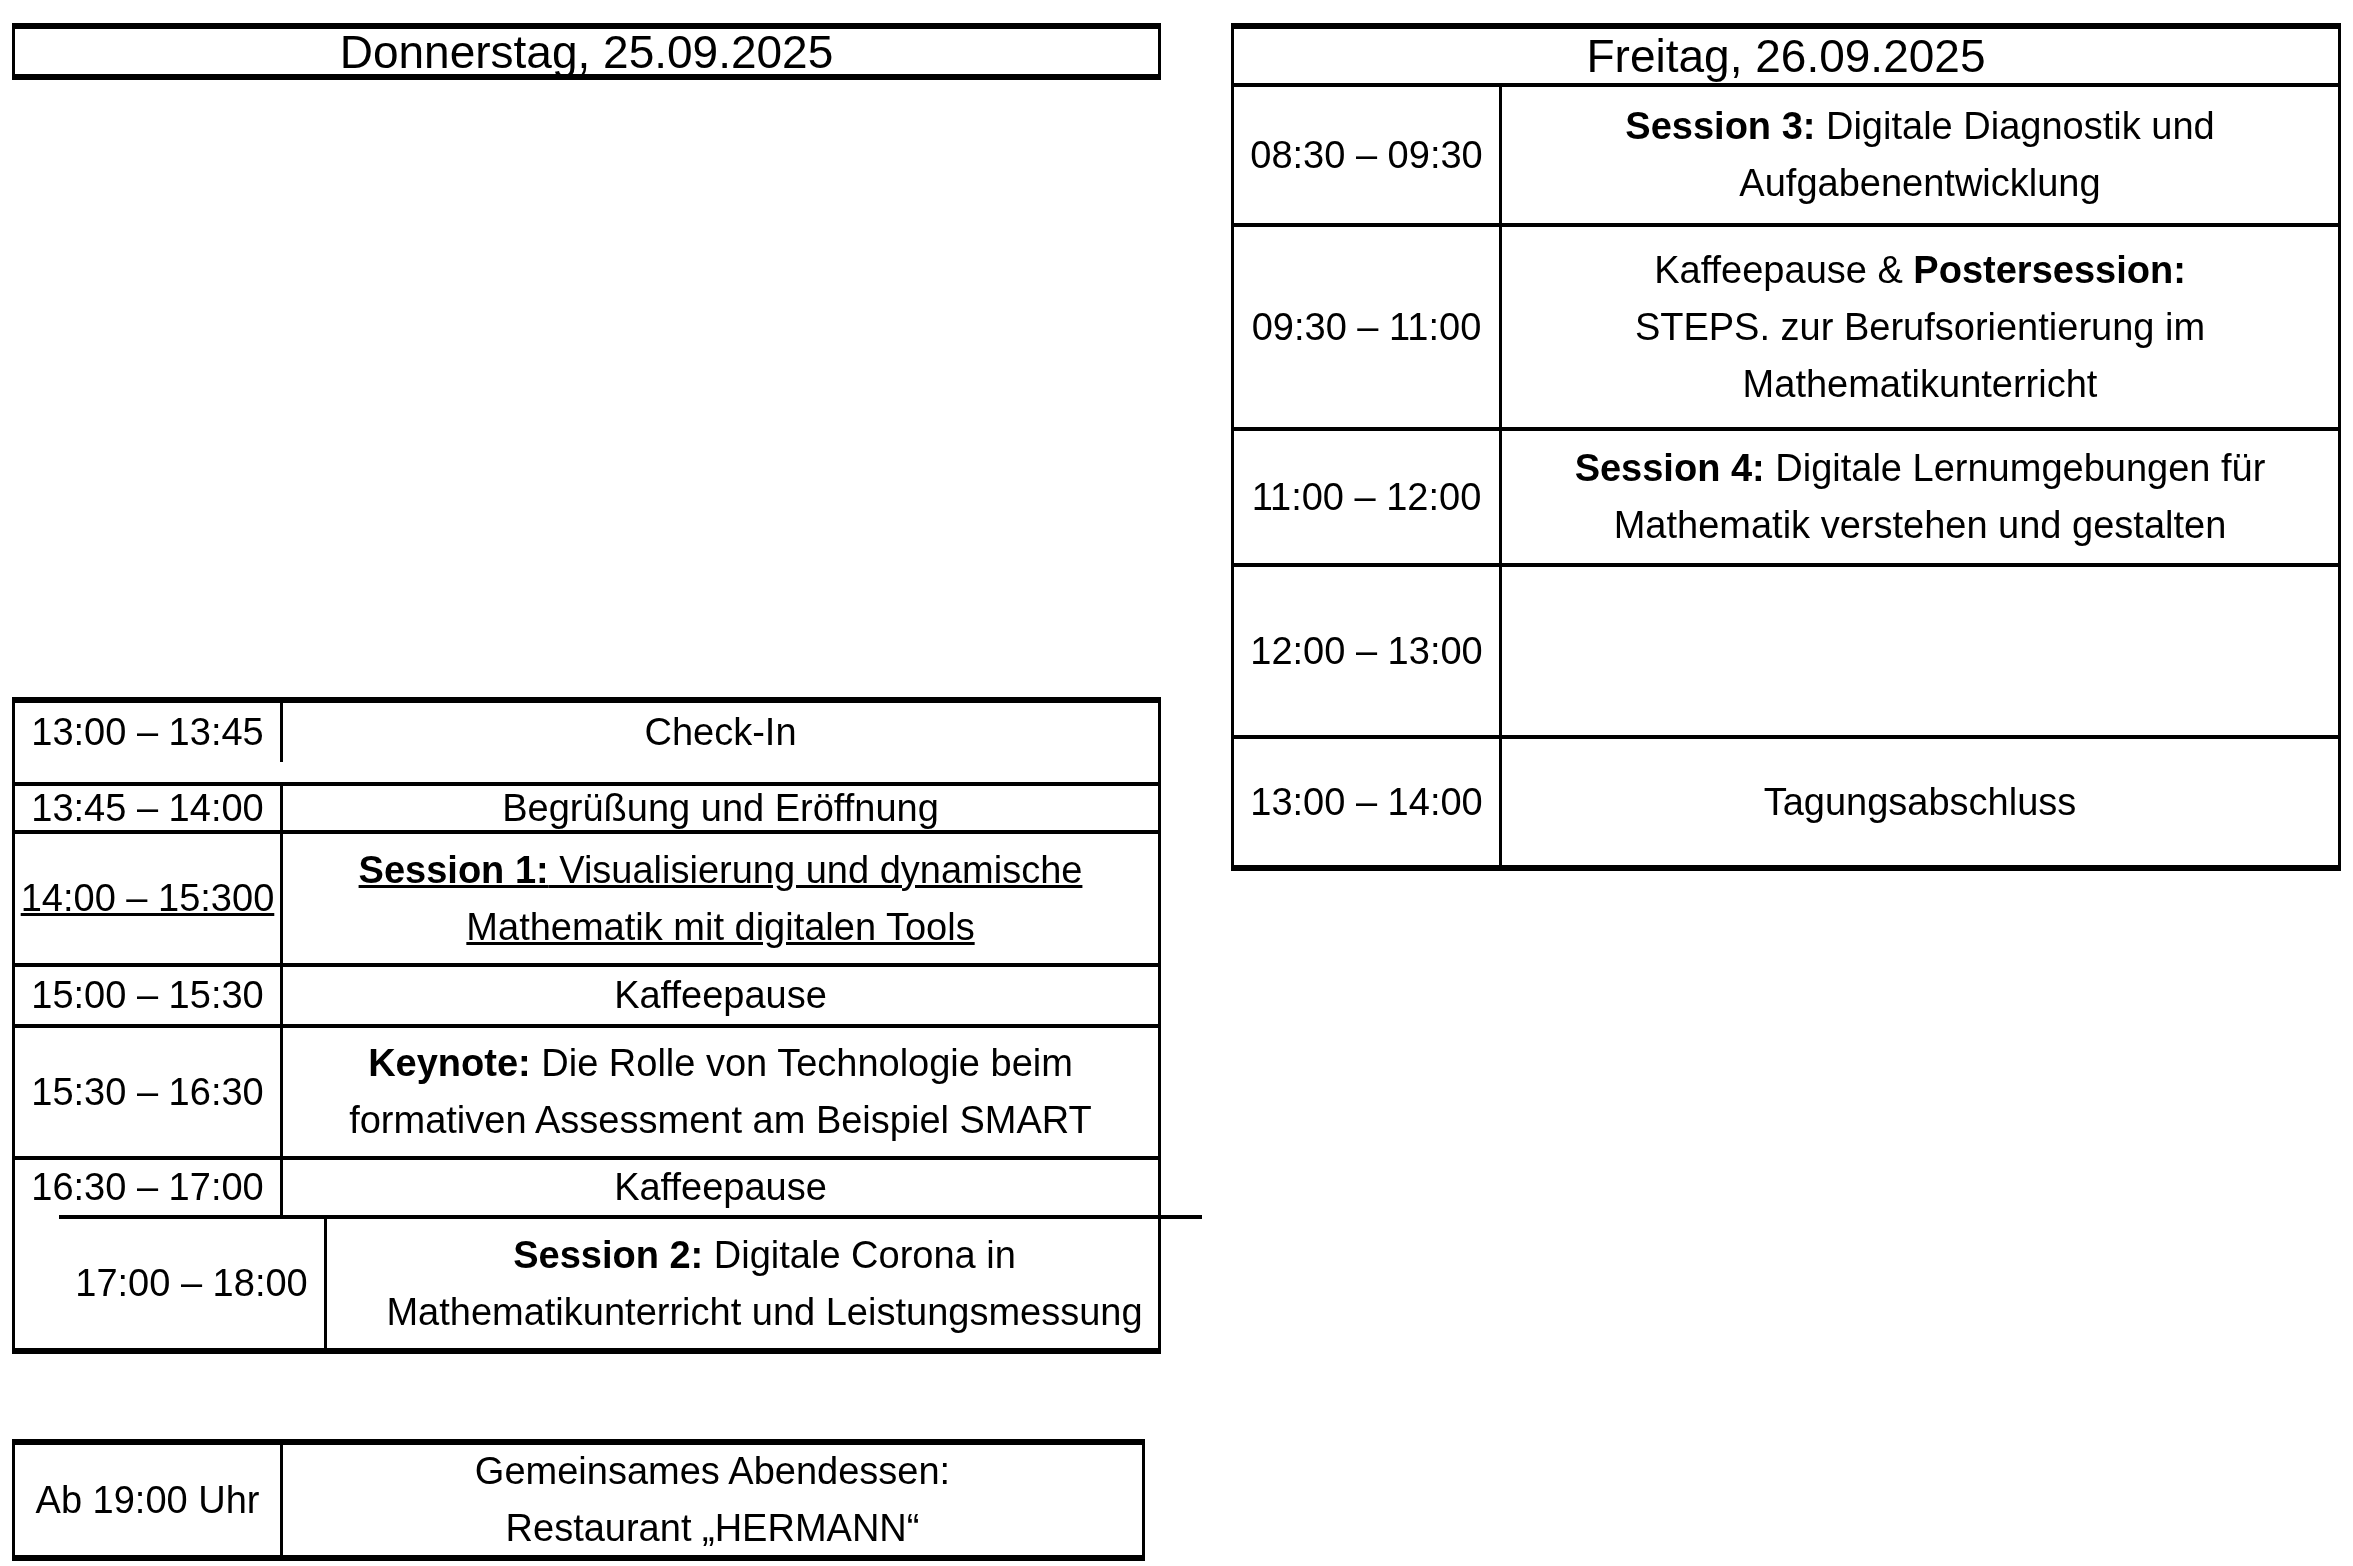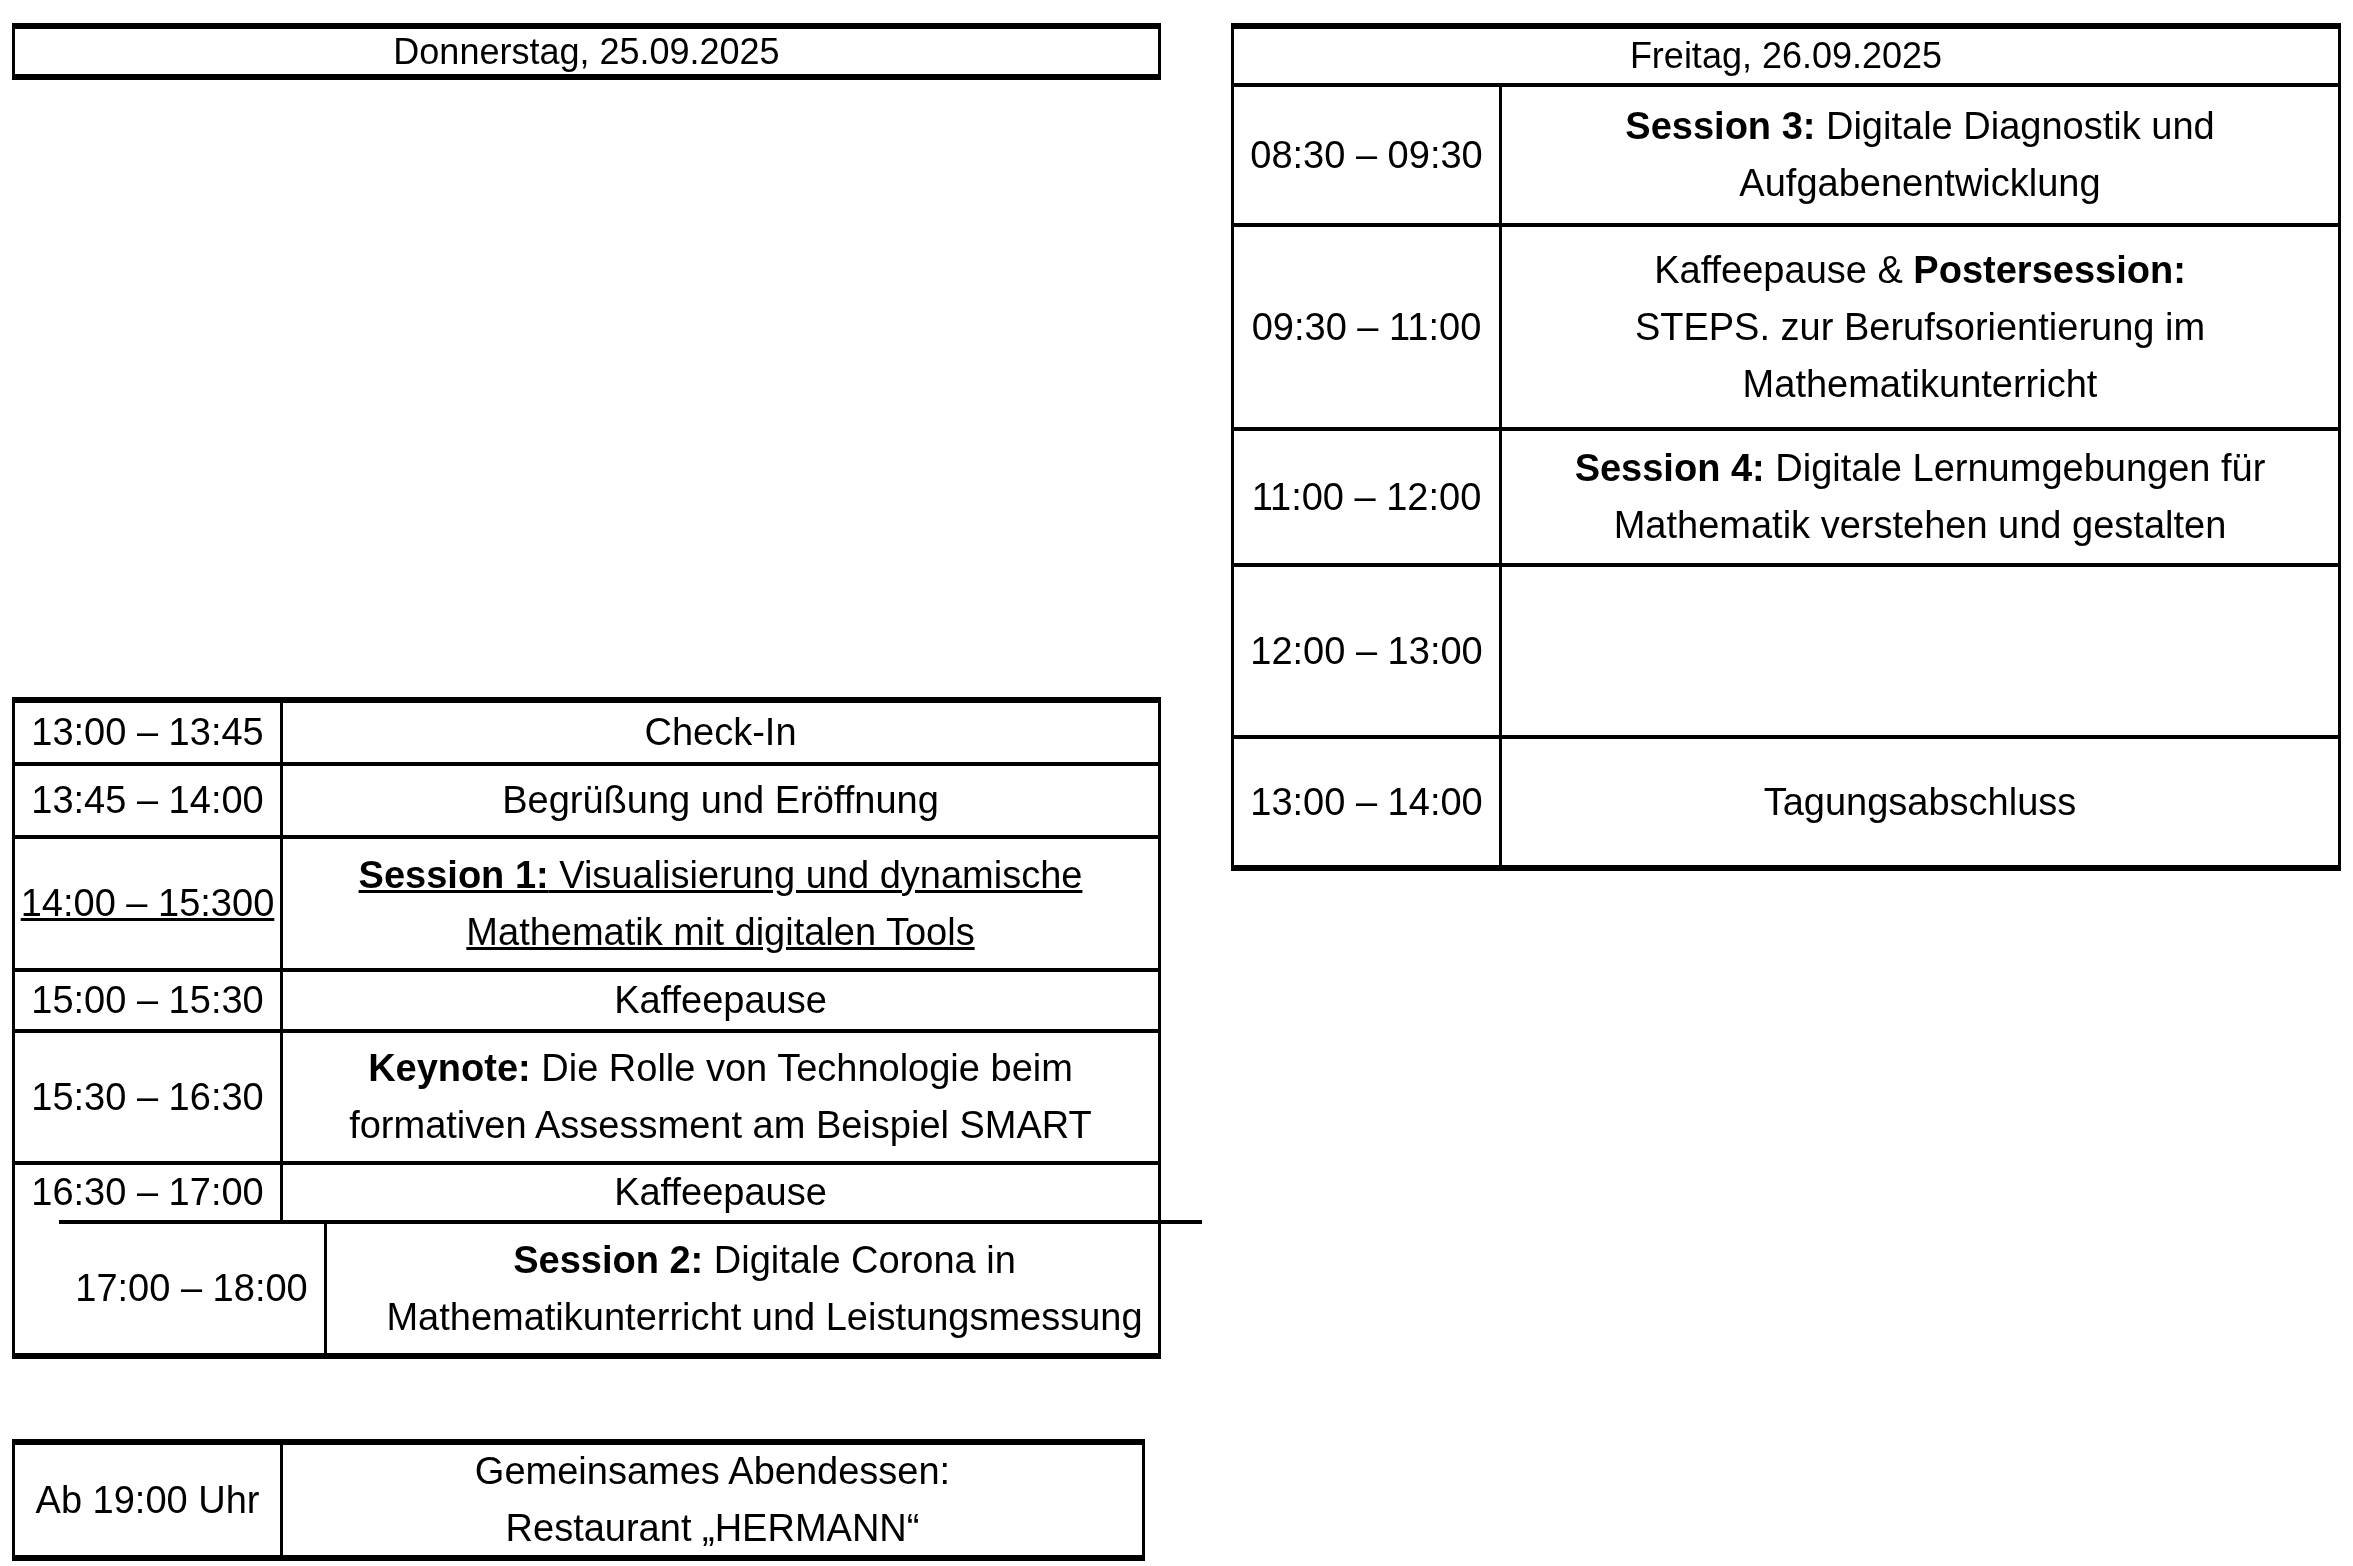--- a/index.html
+++ b/index.html
@@ -29,30 +29,30 @@
     text-align: center;
     font-size: 38px; line-height: 1.5;
   }
   .cell.time  { width: 268px; flex: 0 0 268px; border-right: 3.4px solid #000000; white-space: nowrap; }
   .cell.content { flex: 1 1 auto; padding: 0 11.4px; }
   .line { white-space: pre-wrap; }
   .bold { font-weight: 700; }
 
   .header-row {
     display: flex; justify-content: center; align-items: center;
-    text-align: center; font-size: 36px; width: 100%;
+    text-align: center; font-size: 46px; width: 100%;
   }
 
   
   #day1-header { left: 12px; top: 23px;  width: 1149px; height: 57px; }
   #day1-header .header-row { height: 100%; }
 
   #day1-table  { left: 12px; top: 697px; width: 1149px; }
   #day1-rows .row:nth-child(1) { height: 59px; }
-  #day1-rows .row:nth-child(2) { height: 73px; }
+  #day1-rows .row:nth-child(2) { height: 48px; margin-top: 20px; }
   #day1-rows .row:nth-child(3) { height: 133px; text-decoration: underline; }
   #day1-rows .row:nth-child(4) { height: 61px; }
   #day1-rows .row:nth-child(5) { height: 132px; }
   #day1-rows .row:nth-child(6) { height: 59px; }
   #day1-rows .row:nth-child(7) { height: 133px; margin-left: 44px; }
 
   #evening-table { left: 12px; top: 1439px; width: 1133px; }
   #evening-rows .row:nth-child(1) { height: 110px; }
 
   

